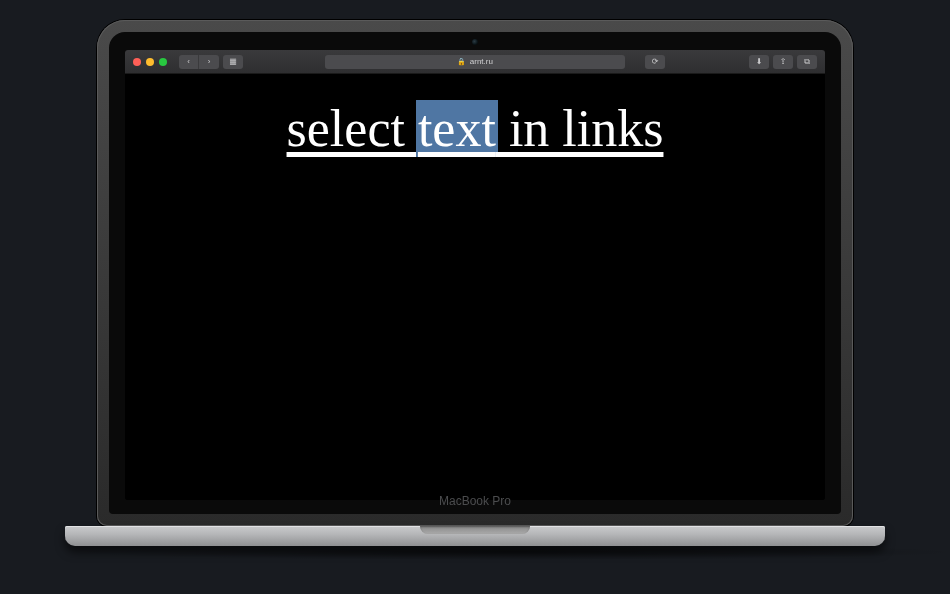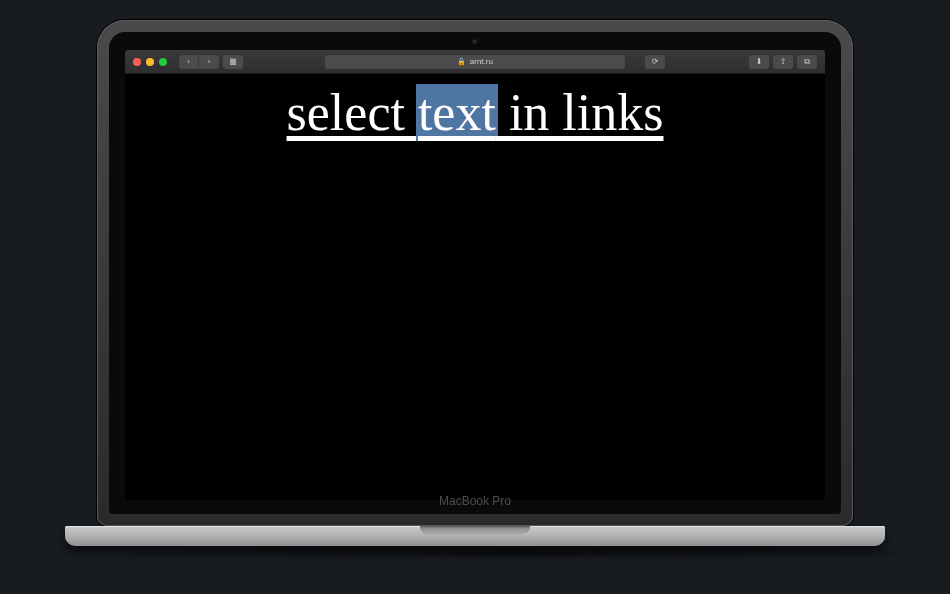--- a/index.html
+++ b/index.html
@@ -117,21 +117,21 @@
     right: 8px;
     top: 50%;
     transform: translateY(-50%);
     display: flex;
     gap: 4px;
   }
   .viewport {
     width: 100%;
     height: calc(100% - 24px);
     background: #000;
-    padding-top: 12px;
+    padding-top: 28px;
     text-align: center;
     text-decoration: underline;
   }
   .headline {
     display: inline-block;
     font-family: "Times New Roman", Times, serif;
     font-size: 52px;
     color: #fff;
     text-decoration: underline;
     text-underline-offset: 6px;

